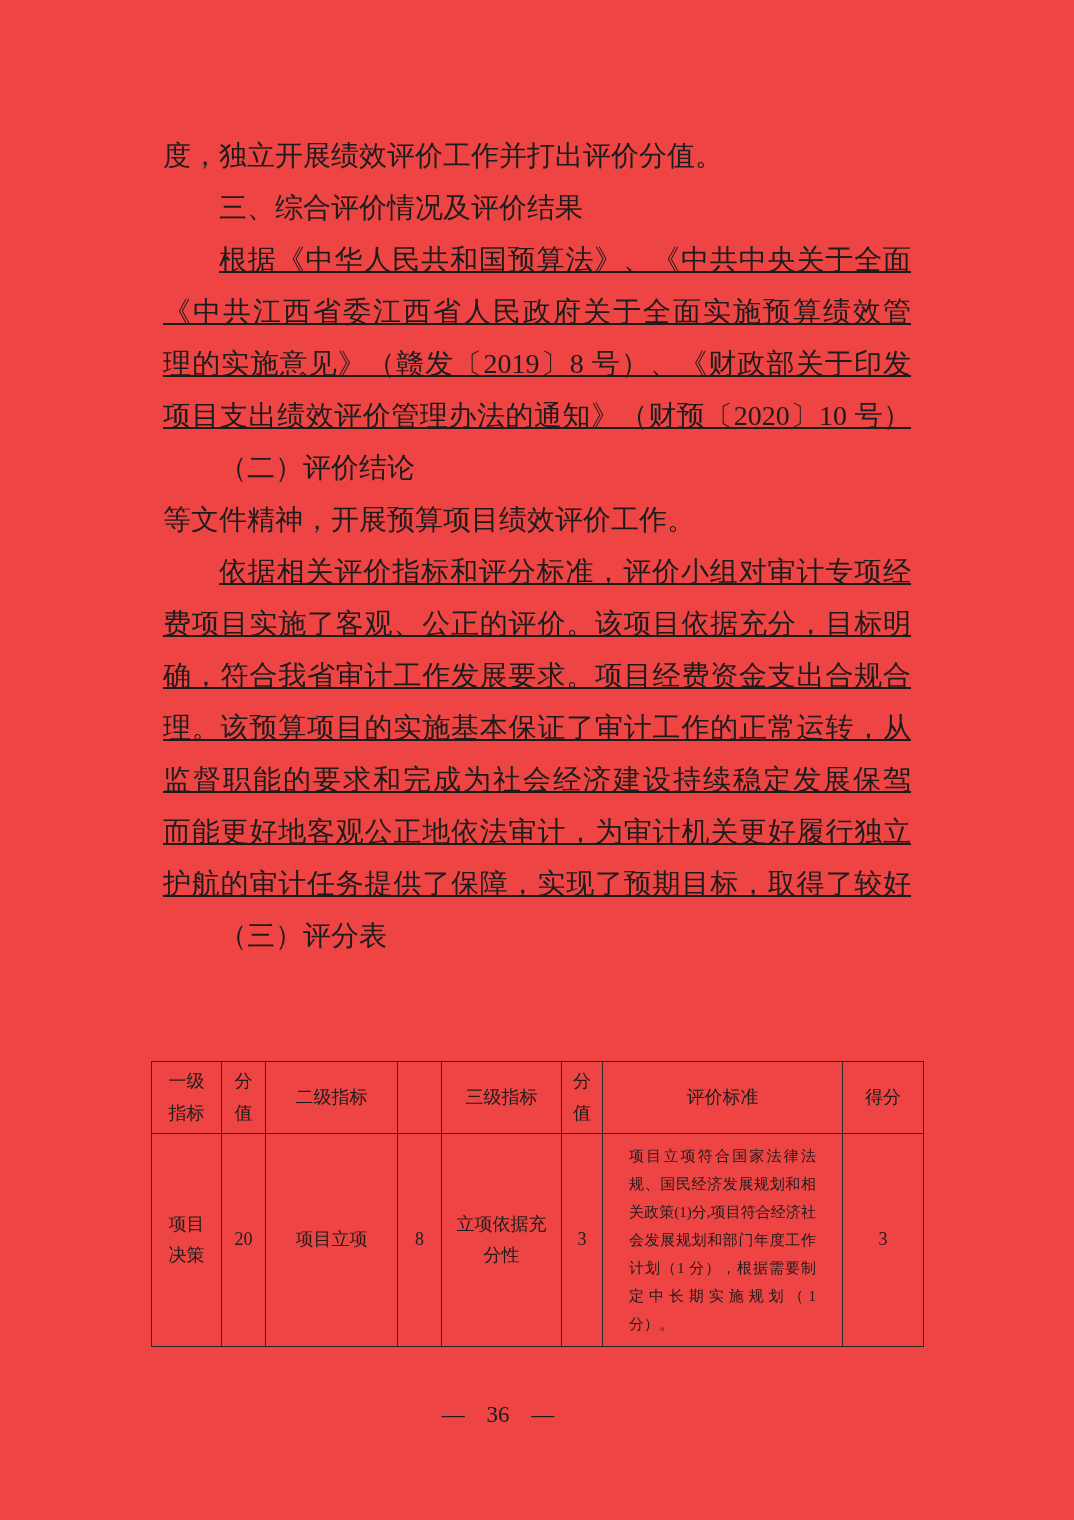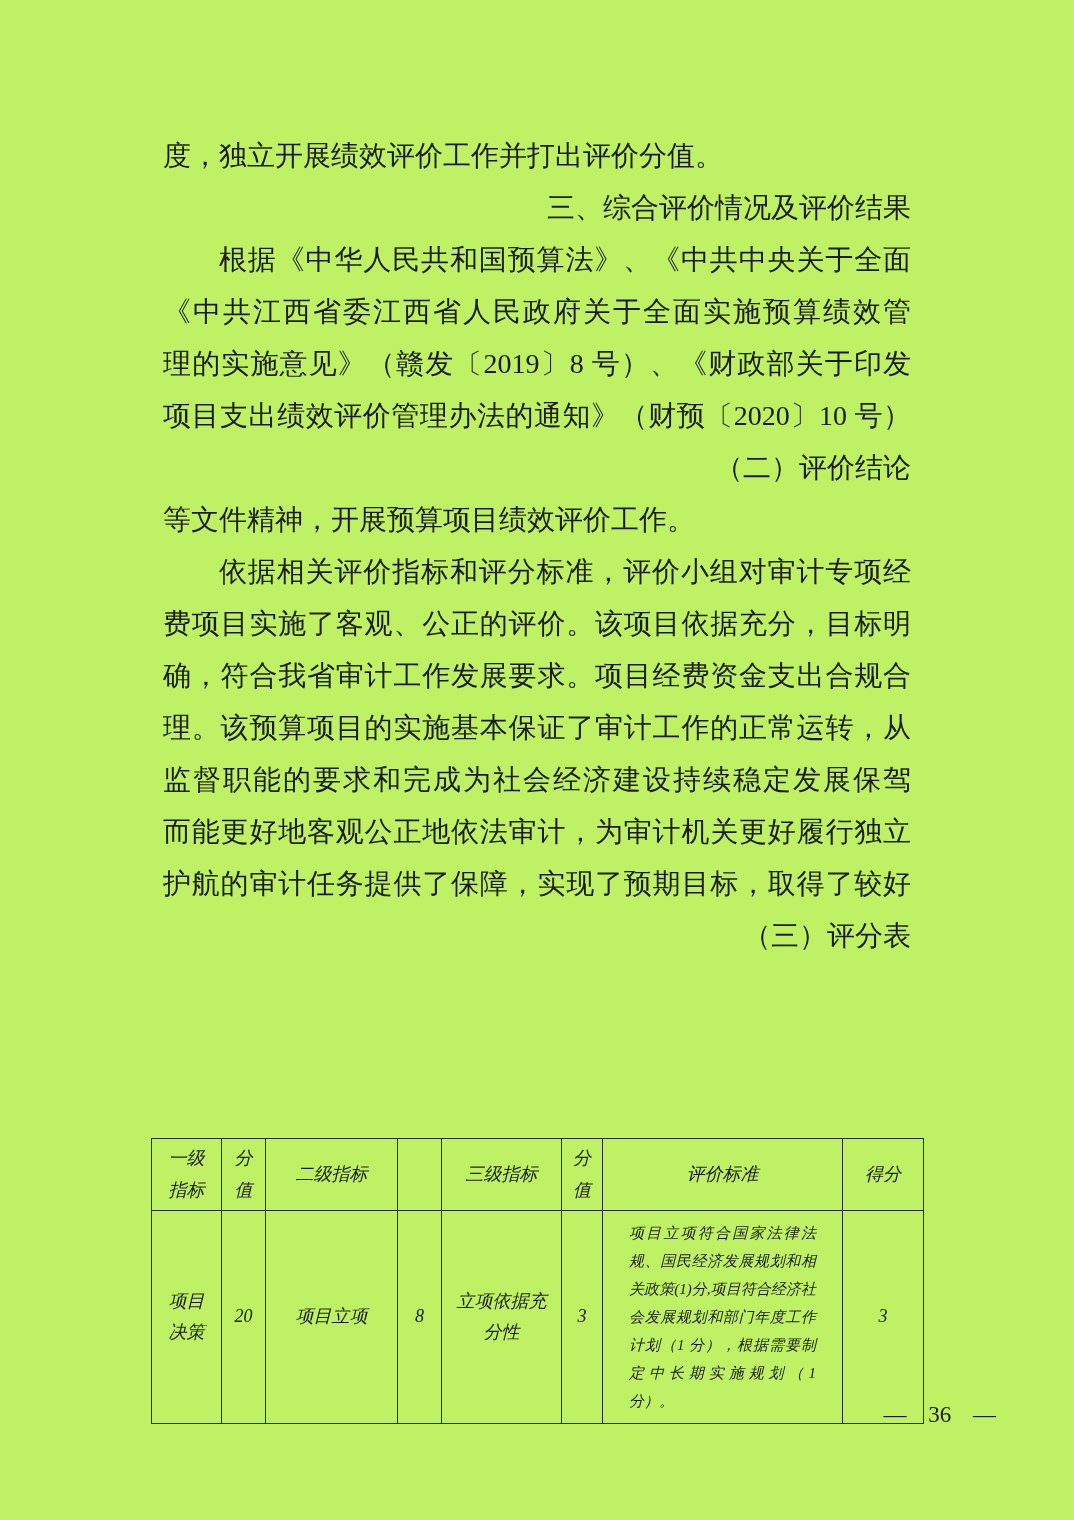--- a/index.html
+++ b/index.html
@@ -6,51 +6,51 @@
     margin: 0; padding: 0;
     width: 1074px; height: 1520px;
     background: #ffffff;
     overflow: hidden;
     font-family: "Liberation Serif", "DejaVu Serif", serif;
     color: #1c1c1c;
   }
   .page {
     position: relative;
     width: 1074px; height: 1520px;
-    background: #bef264;
+    background: #ef4444;
   }
   
   .doc-body {
     position: absolute;
     left: 163px; top: 130px;
     width: 748px;
   }
   .line {
     height: 52px;
     line-height: 52px;
     font-size: 28px;
     white-space: nowrap;
     letter-spacing: 0px;
   }
   .line.justify {
     white-space: normal;
     text-align: justify;
     text-align-last: justify;
     text-justify: inter-character;
+    text-decoration: underline;
   }
-  .line.indent { text-indent: 2em; text-align: right; }
+  .line.indent { text-indent: 2em; }
   
   table.score-table {
     position: absolute;
-    left: 151px; top: 1138px;
+    left: 151px; top: 1061px;
     width: 772px;
     border-collapse: collapse;
     table-layout: fixed;
     font-family: "Liberation Serif", "DejaVu Serif", serif;
-    font-style: italic;
   }
   table.score-table th, table.score-table td {
     border: 1px solid #2a2a2a;
     font-weight: normal;
     font-size: 18px;
     text-align: center;
     vertical-align: middle;
     padding: 4px 8px;
     line-height: 1.75;
     color: #1c1c1c;
@@ -62,21 +62,21 @@
     text-align: justify;
     font-size: 15px;
     line-height: 28px;
     padding: 8px 26px;
   }
   
   .footer {
     position: absolute;
     left: 0; top: 1402px;
     width: 996px;
-    text-align: right;
+    text-align: center;
     font-size: 23px;
     color: #1c1c1c;
     word-spacing: 16px;
   }
 </style>
 </head>
 <body>
 
 <div class="page">
 

